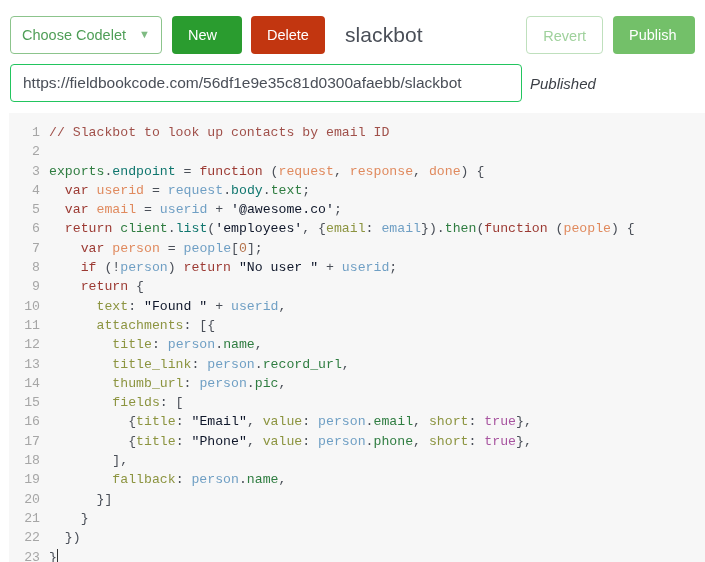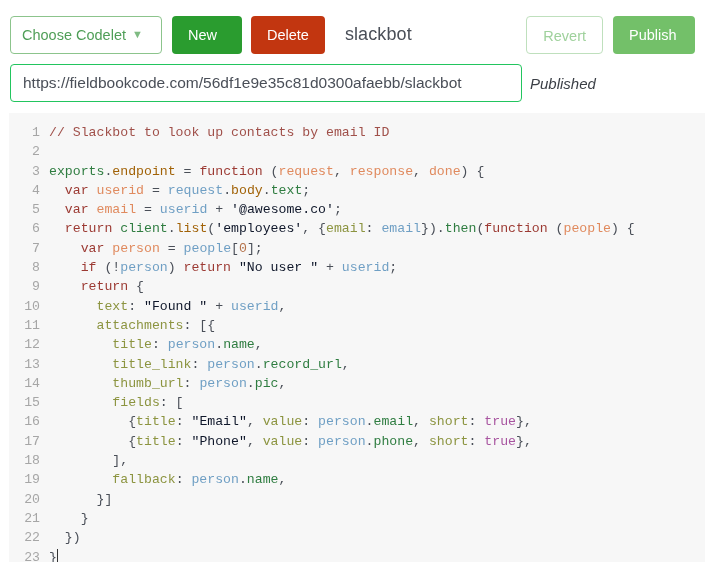--- a/index.html
+++ b/index.html
@@ -20,20 +20,21 @@
   .toolbar {
     display: flex;
     align-items: center;
     padding: 11px 10px 0 10px;
     box-sizing: border-box;
     height: 58px;
   }
   .codelet-select {
     display: flex;
     align-items: center;
+    justify-content: space-between;
     width: 152px;
     height: 38px;
     box-sizing: border-box;
     padding: 18px 11px;
     border: 1px solid #8cc48c;
     border-radius: 4px;
     background: #ffffff;
     color: #4f9e57;
     font-size: 14.5px;
     cursor: pointer;
@@ -63,21 +64,21 @@
     margin-left: 10px;
     min-width: 70px;
   }
   .btn-delete {
     background: #c23610;
     margin-left: 9px;
     min-width: 72px;
   }
   .doc-title {
     margin-left: 20px;
-    font-size: 18px;
+    font-size: 21px;
     color: #4a4f58;
     letter-spacing: .1px;
     white-space: nowrap;
   }
   .spacer { flex: 1 1 auto; }
   .btn-revert {
     background: #ffffff;
     border: 1px solid #bfe0bd;
     color: #9fd19c;
     min-width: 76px;
@@ -156,21 +157,21 @@
   .t-comment  { color: #a0504a; }
   .t-kw       { color: #9c3a33; }            
   .t-def      { color: #2f7d41; }            
   .t-prop     { color: #8c9440; }            
   .t-var      { color: #e08a5e; }            
   .t-varblue  { color: #6f9fc4; }            
   .t-str      { color: #0f172a; }            
   .t-num      { color: #b5724a; }            
   .t-atom     { color: #a855a0; }            
   .t-punc     { color: #4a4f58; }
-  .t-meth     { color: #a16207; }            
+  .t-meth     { color: #0f766e; }            
   .cursor {
     display: inline-block;
     width: 1px;
     height: 15px;
     background: #333;
     vertical-align: -3px;
   }
 </style>
 </head>
 <body>

